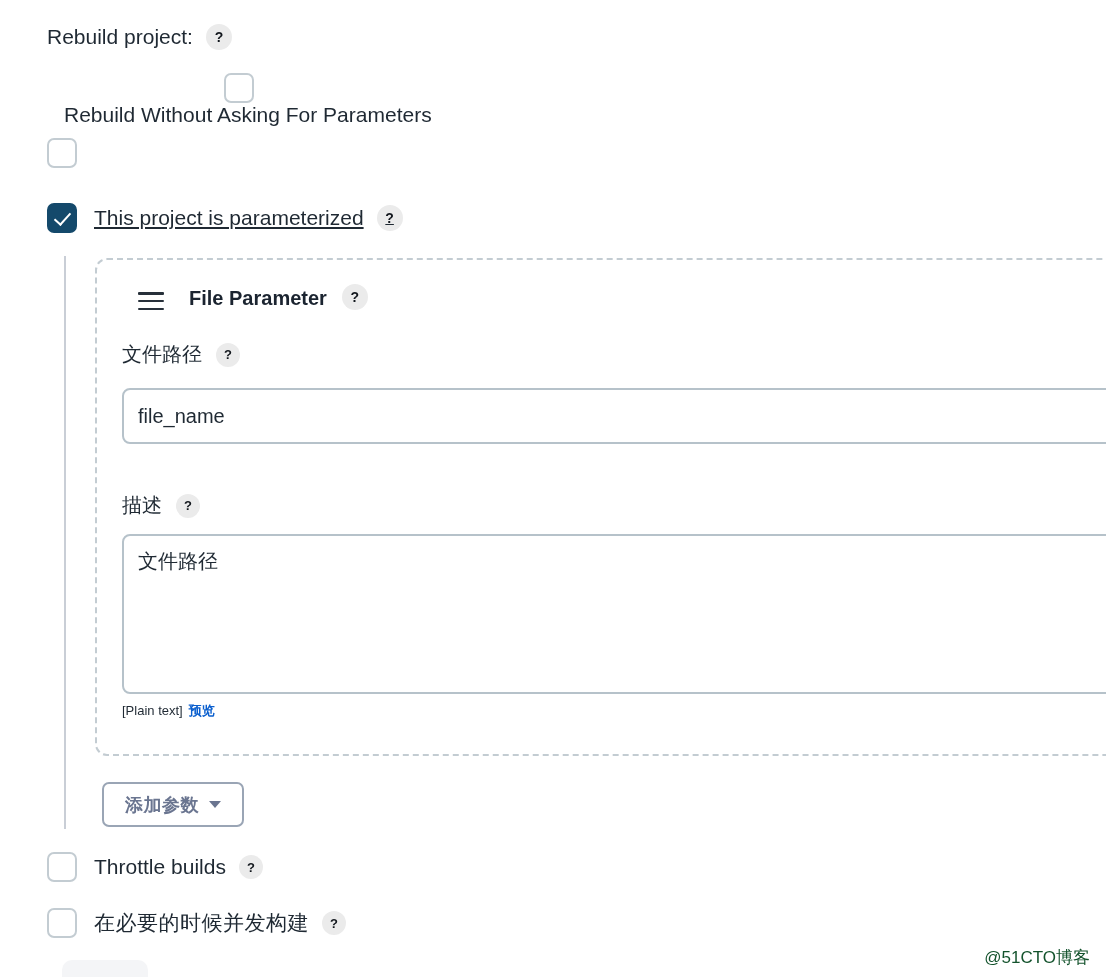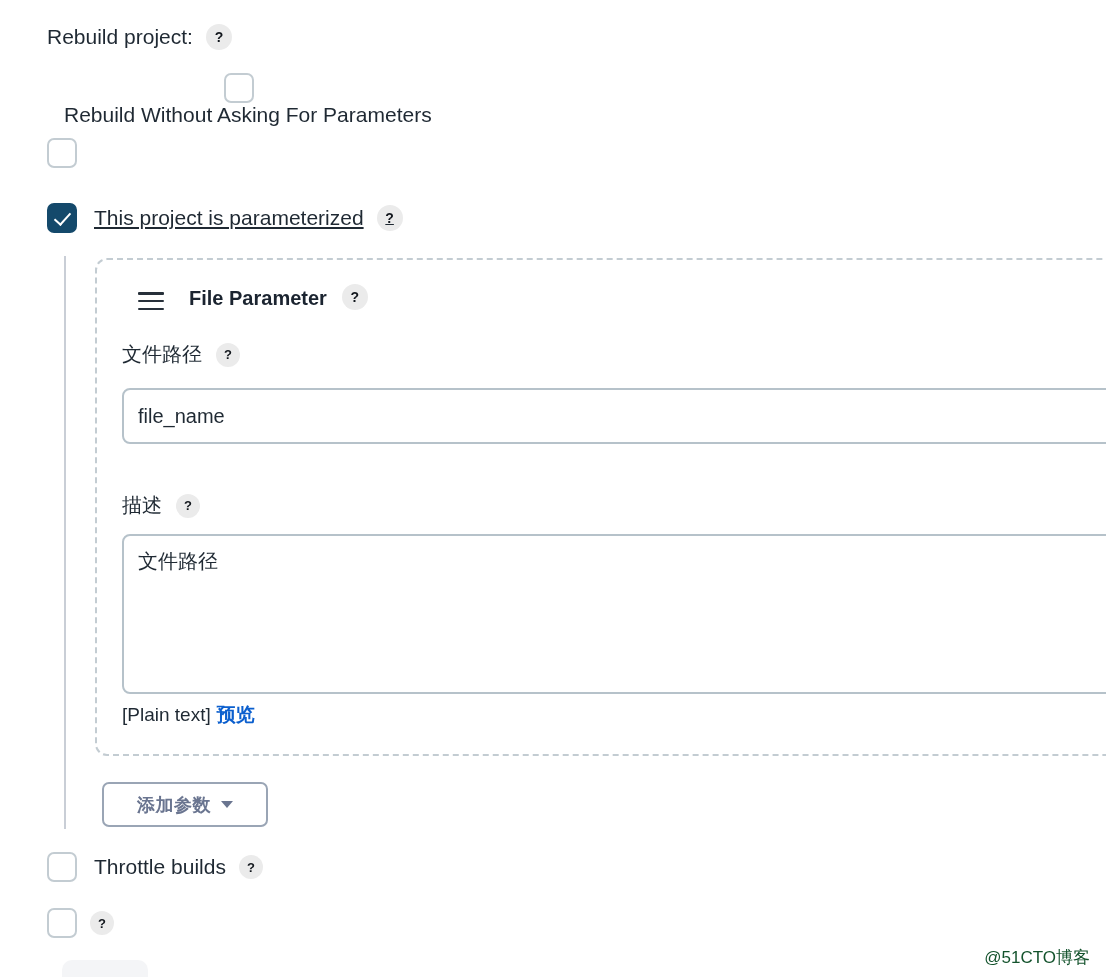--- a/index.html
+++ b/index.html
@@ -189,38 +189,38 @@
     resize: none;
     outline: none;
     overflow: hidden;
     line-height: 1.35;
   }
 
   .plain-text-row {
     position: absolute;
     left: 122px;
     top: 702px;
-    font-size: 19px;
+    font-size: 13px;
     color: #1f2933;
     white-space: nowrap;
   }
   .plain-text-row .preview-link {
     color: #0b5fce;
     font-weight: bold;
     text-decoration: none;
     margin-left: 6px;
     cursor: pointer;
   }
 
   
   .add-param-btn {
     position: absolute;
     left: 102px;
     top: 782px;
-    width: 166px;
+    width: 142px;
     height: 45px;
     background: #ffffff;
     border: 2px solid #9aa5b5;
     border-radius: 7px;
     color: #6a7590;
     font-family: "Liberation Sans", "DejaVu Sans", sans-serif;
     font-size: 18px;
     font-weight: bold;
     display: flex;
     align-items: center;
@@ -321,20 +321,21 @@
   </div>
 
   <div class="cb-row" style="left:47px; top:852px;">
     <span class="cb-box"></span>
     <span class="cb-label">Throttle builds</span>
     <span class="help-badge sm">?</span>
   </div>
 
   <div class="cb-row" style="left:47px; top:908px;">
     <span class="cb-box"></span>
+    <span class="cb-label cjk">在必要的时候并发构建</span>
     <span class="help-badge sm">?</span>
   </div>
 
   <div class="bottom-chip"></div>
 
   <div class="watermark">@51CTO博客</div>
 
 </div>
 
 </body></html>

